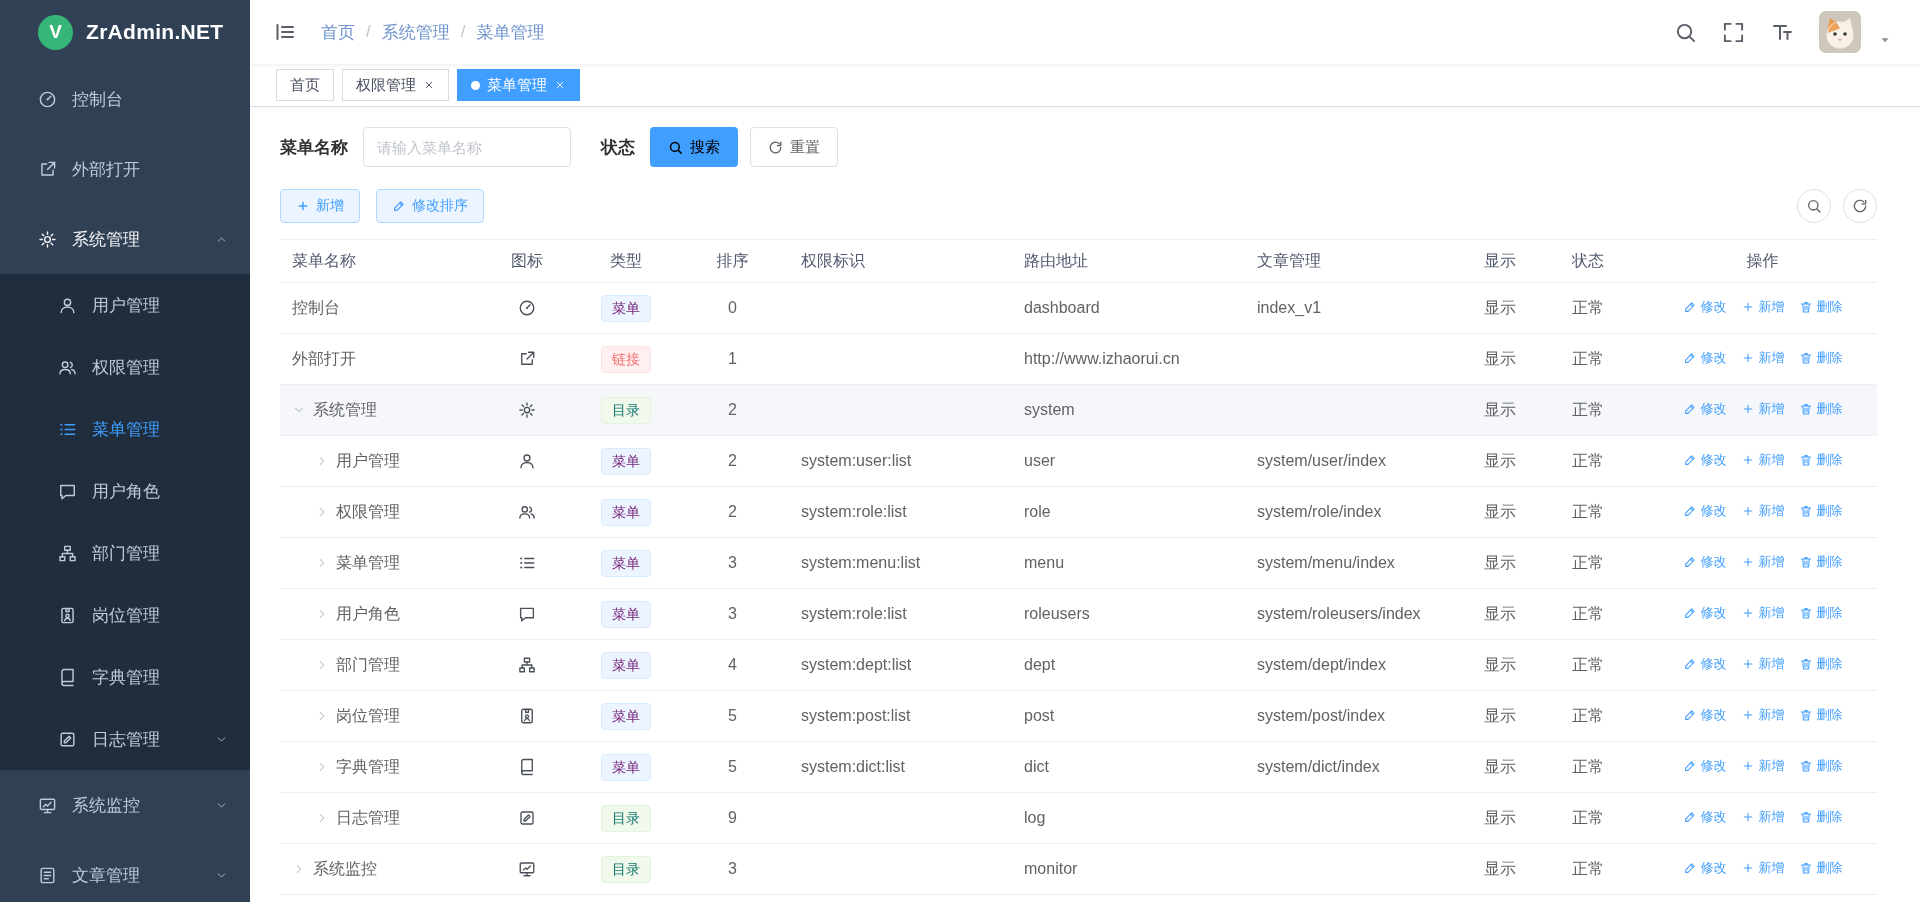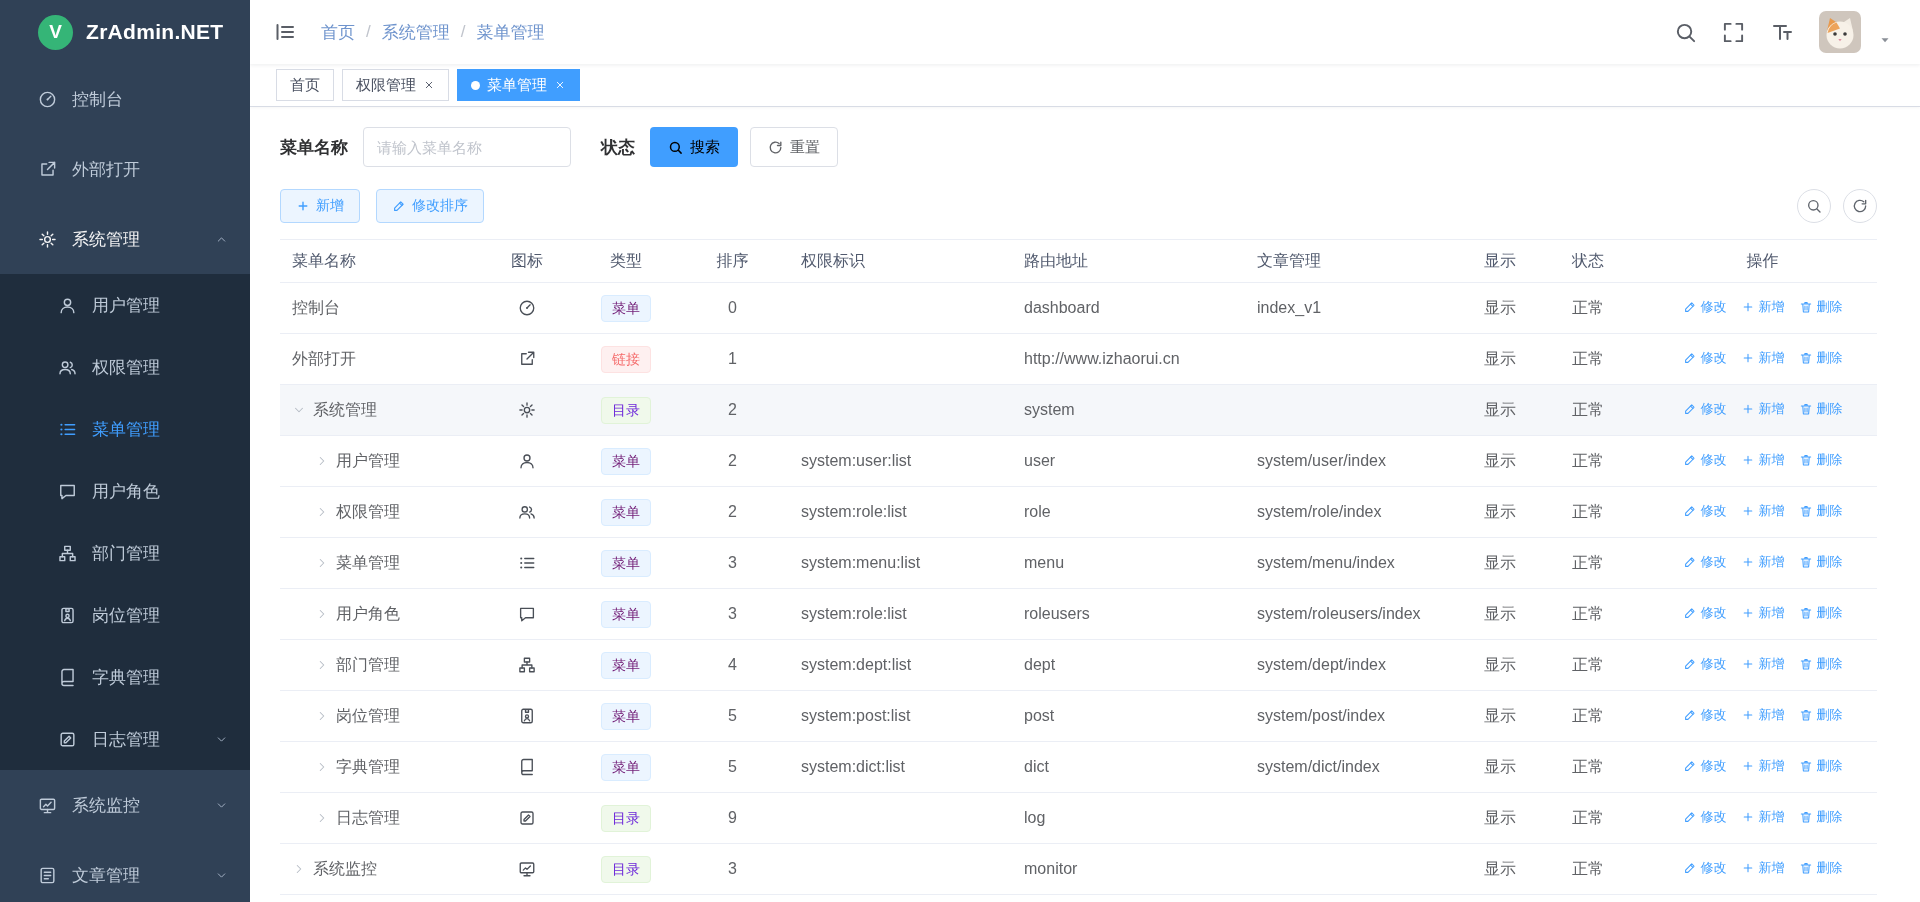--- a/index.html
+++ b/index.html
@@ -63,21 +63,21 @@
 td{height:51px;border-bottom:1px solid #ebeef5;padding:0 12px;color:#606266;white-space:nowrap;overflow:hidden;text-overflow:ellipsis}
 th.c-icon,th.c-type,th.c-sort,th.c-ops,td.c-icon,td.c-type,td.c-sort,td.c-ops{text-align:center}
 tr.highlight td{background:#f5f7fa}
 .name-wrap{display:flex;align-items:center}
 .indent{width:23px;flex-shrink:0;display:inline-block}
 .tree-arrow{color:#b6bcc5;margin-right:7px;display:inline-flex;cursor:pointer;flex-shrink:0}
 .row-ic{color:#4a4f57}
 .el-tag{display:inline-block;height:27px;line-height:25px;padding:0 10px;border:1px solid;border-radius:4px;font-size:14px}
 .el-tag.primary{color:#701a75;background:#ecf5ff;border-color:#d9ecff}
 .el-tag.danger{color:#f56c6c;background:#fef0f0;border-color:#fde2e2}
-.el-tag.success{color:#6d28d9;background:#f0f9eb;border-color:#e1f3d8}
+.el-tag.success{color:#0f766e;background:#f0f9eb;border-color:#e1f3d8}
 .op-link{color:#409eff;display:inline-flex;align-items:center;gap:4px;margin:0 7px;font-size:13px;cursor:pointer;text-decoration:none;white-space:nowrap}
 </style>
 </head>
 <body>
 
 <aside class="sidebar">
   <div class="logo">
     <span class="logo-badge">V</span>
     <span class="logo-text">ZrAdmin.NET</span>
   </div>

